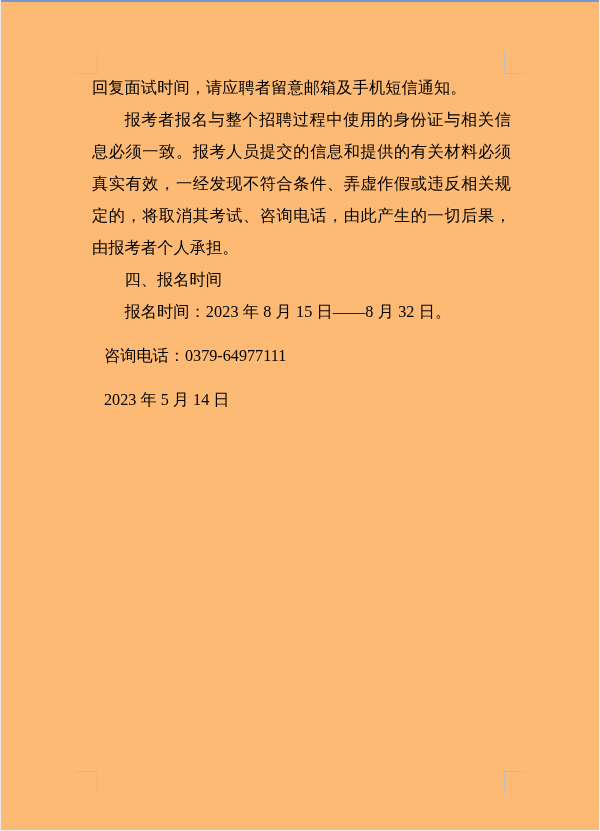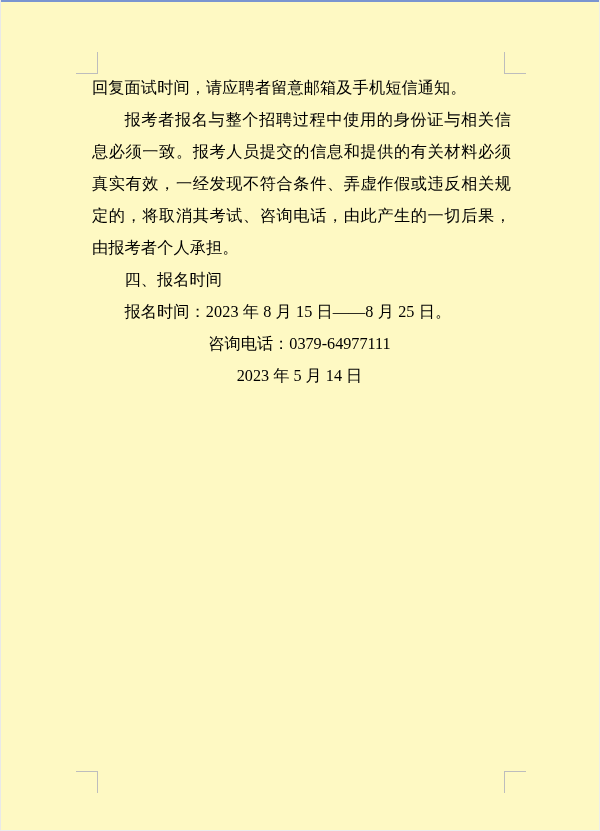--- a/index.html
+++ b/index.html
@@ -5,21 +5,21 @@
   html, body {
     margin: 0;
     padding: 0;
     background: #ffffff;
   }
 
   .page {
     position: relative;
     width: 600px;
     height: 831px;
-    background: #fef9c3;
+    background: #fdba74;
     overflow: hidden;
     border-left: 1px solid #e9e9e9;
     border-right: 1px solid #ededed;
     border-bottom: 1px solid #ededed;
     box-sizing: border-box;
     font-family: "Liberation Serif", "DejaVu Serif", serif;
   }
 
   
   .top-rule {
@@ -77,25 +77,25 @@
     text-justify: inter-ideograph;
     letter-spacing: 0.1px;
     word-break: break-all;
   }
 
   .para.indent { text-indent: 2em; }
   .para.flush  { text-indent: 0; }
 
   .sign-block { margin-top: 0; }
   .sign-line {
-    margin: 0;
+    margin: 12px;
     font-size: 16.2px;
     line-height: 32px;
     color: #000000;
-    text-align: center;
+    text-align: left;
   }
   .sign-line.phone   { padding-right: 4px; }
   .sign-line.org     { padding-right: 4px; }
   .sign-line.date    { padding-right: 4px; }
 </style>
 </head>
 <body>
 
 <div class="page">
 
@@ -120,21 +120,21 @@
 
   <div class="body-text">
 
     <p class="para flush">回复面试时间，请应聘者留意邮箱及手机短信通知。</p>
 
     <p class="para indent">报考者报名与整个招聘过程中使用的身份证与相关信息必须一致。报考人员提交的信息和提供的有关材料必须真实有效，一经发现不符合条件、弄虚作假或违反相关规定的，将取消其考试、咨询电话，由此产生的一切后果，由报考者个人承担。</p>
 
 
     <p class="para indent">四、报名时间</p>
 
-    <p class="para indent">报名时间：2023 年 8 月 15 日——8 月 25 日。</p>
+    <p class="para indent">报名时间：2023 年 8 月 15 日——8 月 32 日。</p>
 
     <div class="sign-block">
       <p class="sign-line phone">咨询电话：0379-64977111</p>
       <p class="sign-line date">2023 年 5 月 14 日</p>
     </div>
 
   </div>
 </div>
 
 </body></html>

